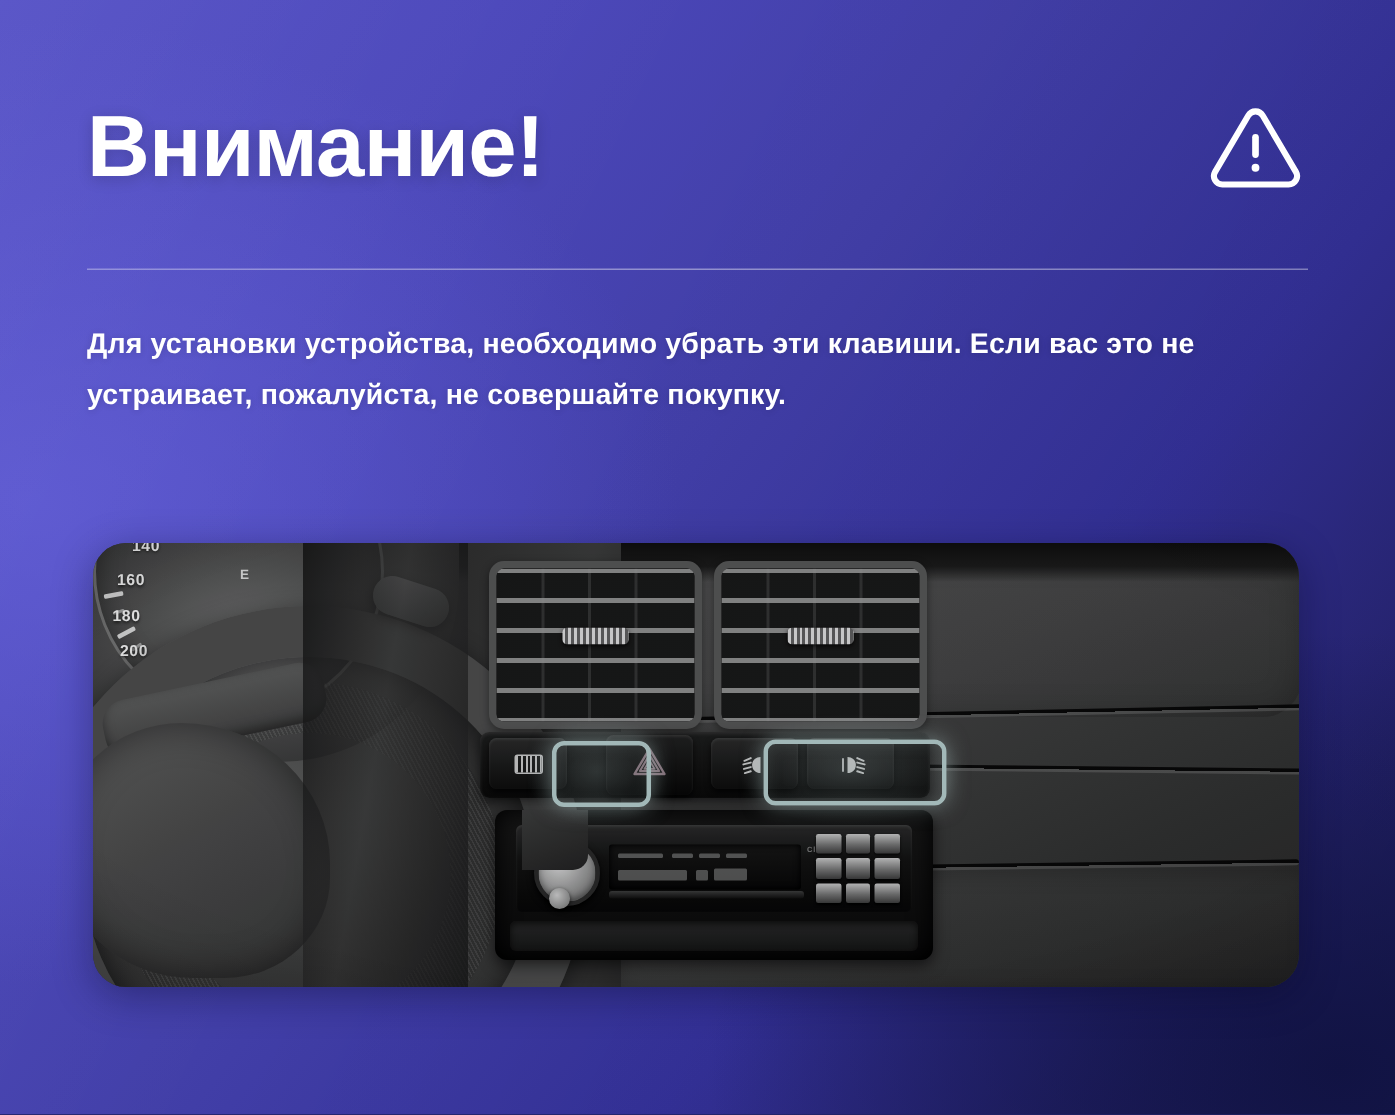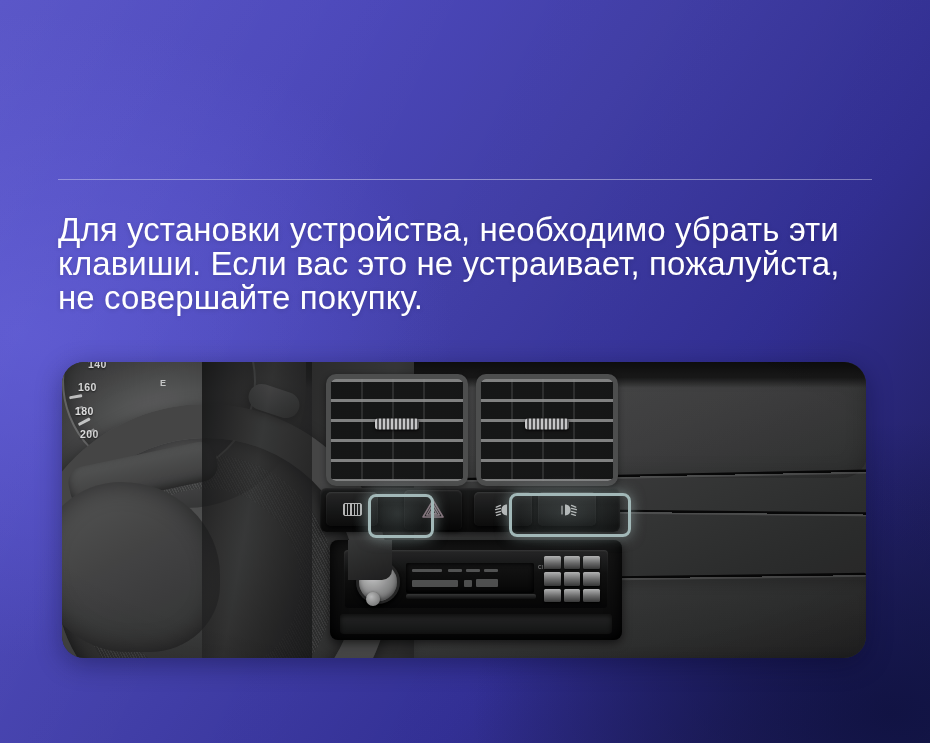--- a/index.html
+++ b/index.html
@@ -70,22 +70,22 @@
     z-index: 3;
   }
 
   
   .body-copy {
     position: absolute;
     left: 58px;
     top: 213px;
     width: 800px;
     color: #ffffff;
-    font-size: 33px;
-    font-weight: 400;
+    font-size: 19px;
+    font-weight: 700;
     line-height: 34px;
     letter-spacing: 0.1px;
     z-index: 3;
     text-shadow: 0 1px 5px rgba(0,0,0,0.14);
   }
 
   
   .photo {
     position: absolute;
     left: 62px;
@@ -423,20 +423,30 @@
     position: absolute; inset: 0;
     background: radial-gradient(ellipse 120% 120% at 50% 45%, rgba(0,0,0,0) 45%, rgba(0,0,0,0.38) 100%);
     pointer-events: none;
   }
 </style>
 </head>
 <body>
 
 <div class="page">
 
+  <div class="header">
+    <div class="title">Внимание!</div>
+    <div class="warn-icon">
+      <svg viewBox="0 0 64 64" aria-hidden="true">
+        <path d="M32 7.5c-2.0 0-3.9 1.05-4.95 2.85L4.2 49.1c-1.05 1.8-1.05 4.0 0 5.8 1.05 1.8 2.95 2.9 5.0 2.9h45.6c2.05 0 3.95-1.1 5.0-2.9 1.05-1.8 1.05-4.0 0-5.8L36.95 10.35C35.9 8.55 34.0 7.5 32 7.5z" fill="none" stroke="#ffffff" stroke-width="4.2" stroke-linejoin="round"></path>
+        <rect x="29.7" y="23" width="4.6" height="16.5" rx="2.3" fill="#ffffff"></rect>
+        <circle cx="32" cy="46.3" r="2.7" fill="#ffffff"></circle>
+      </svg>
+    </div>
+  </div>
 
   <div class="divider"></div>
 
   <div class="body-copy">Для установки устройства, необходимо убрать эти клавиши. Если вас это не устраивает, пожалуйста, не совершайте покупку.</div>
 
   <div class="photo">
     <div class="photo-inner">
 
       <div class="dash-base"></div>
       <div class="panel-right"></div>

